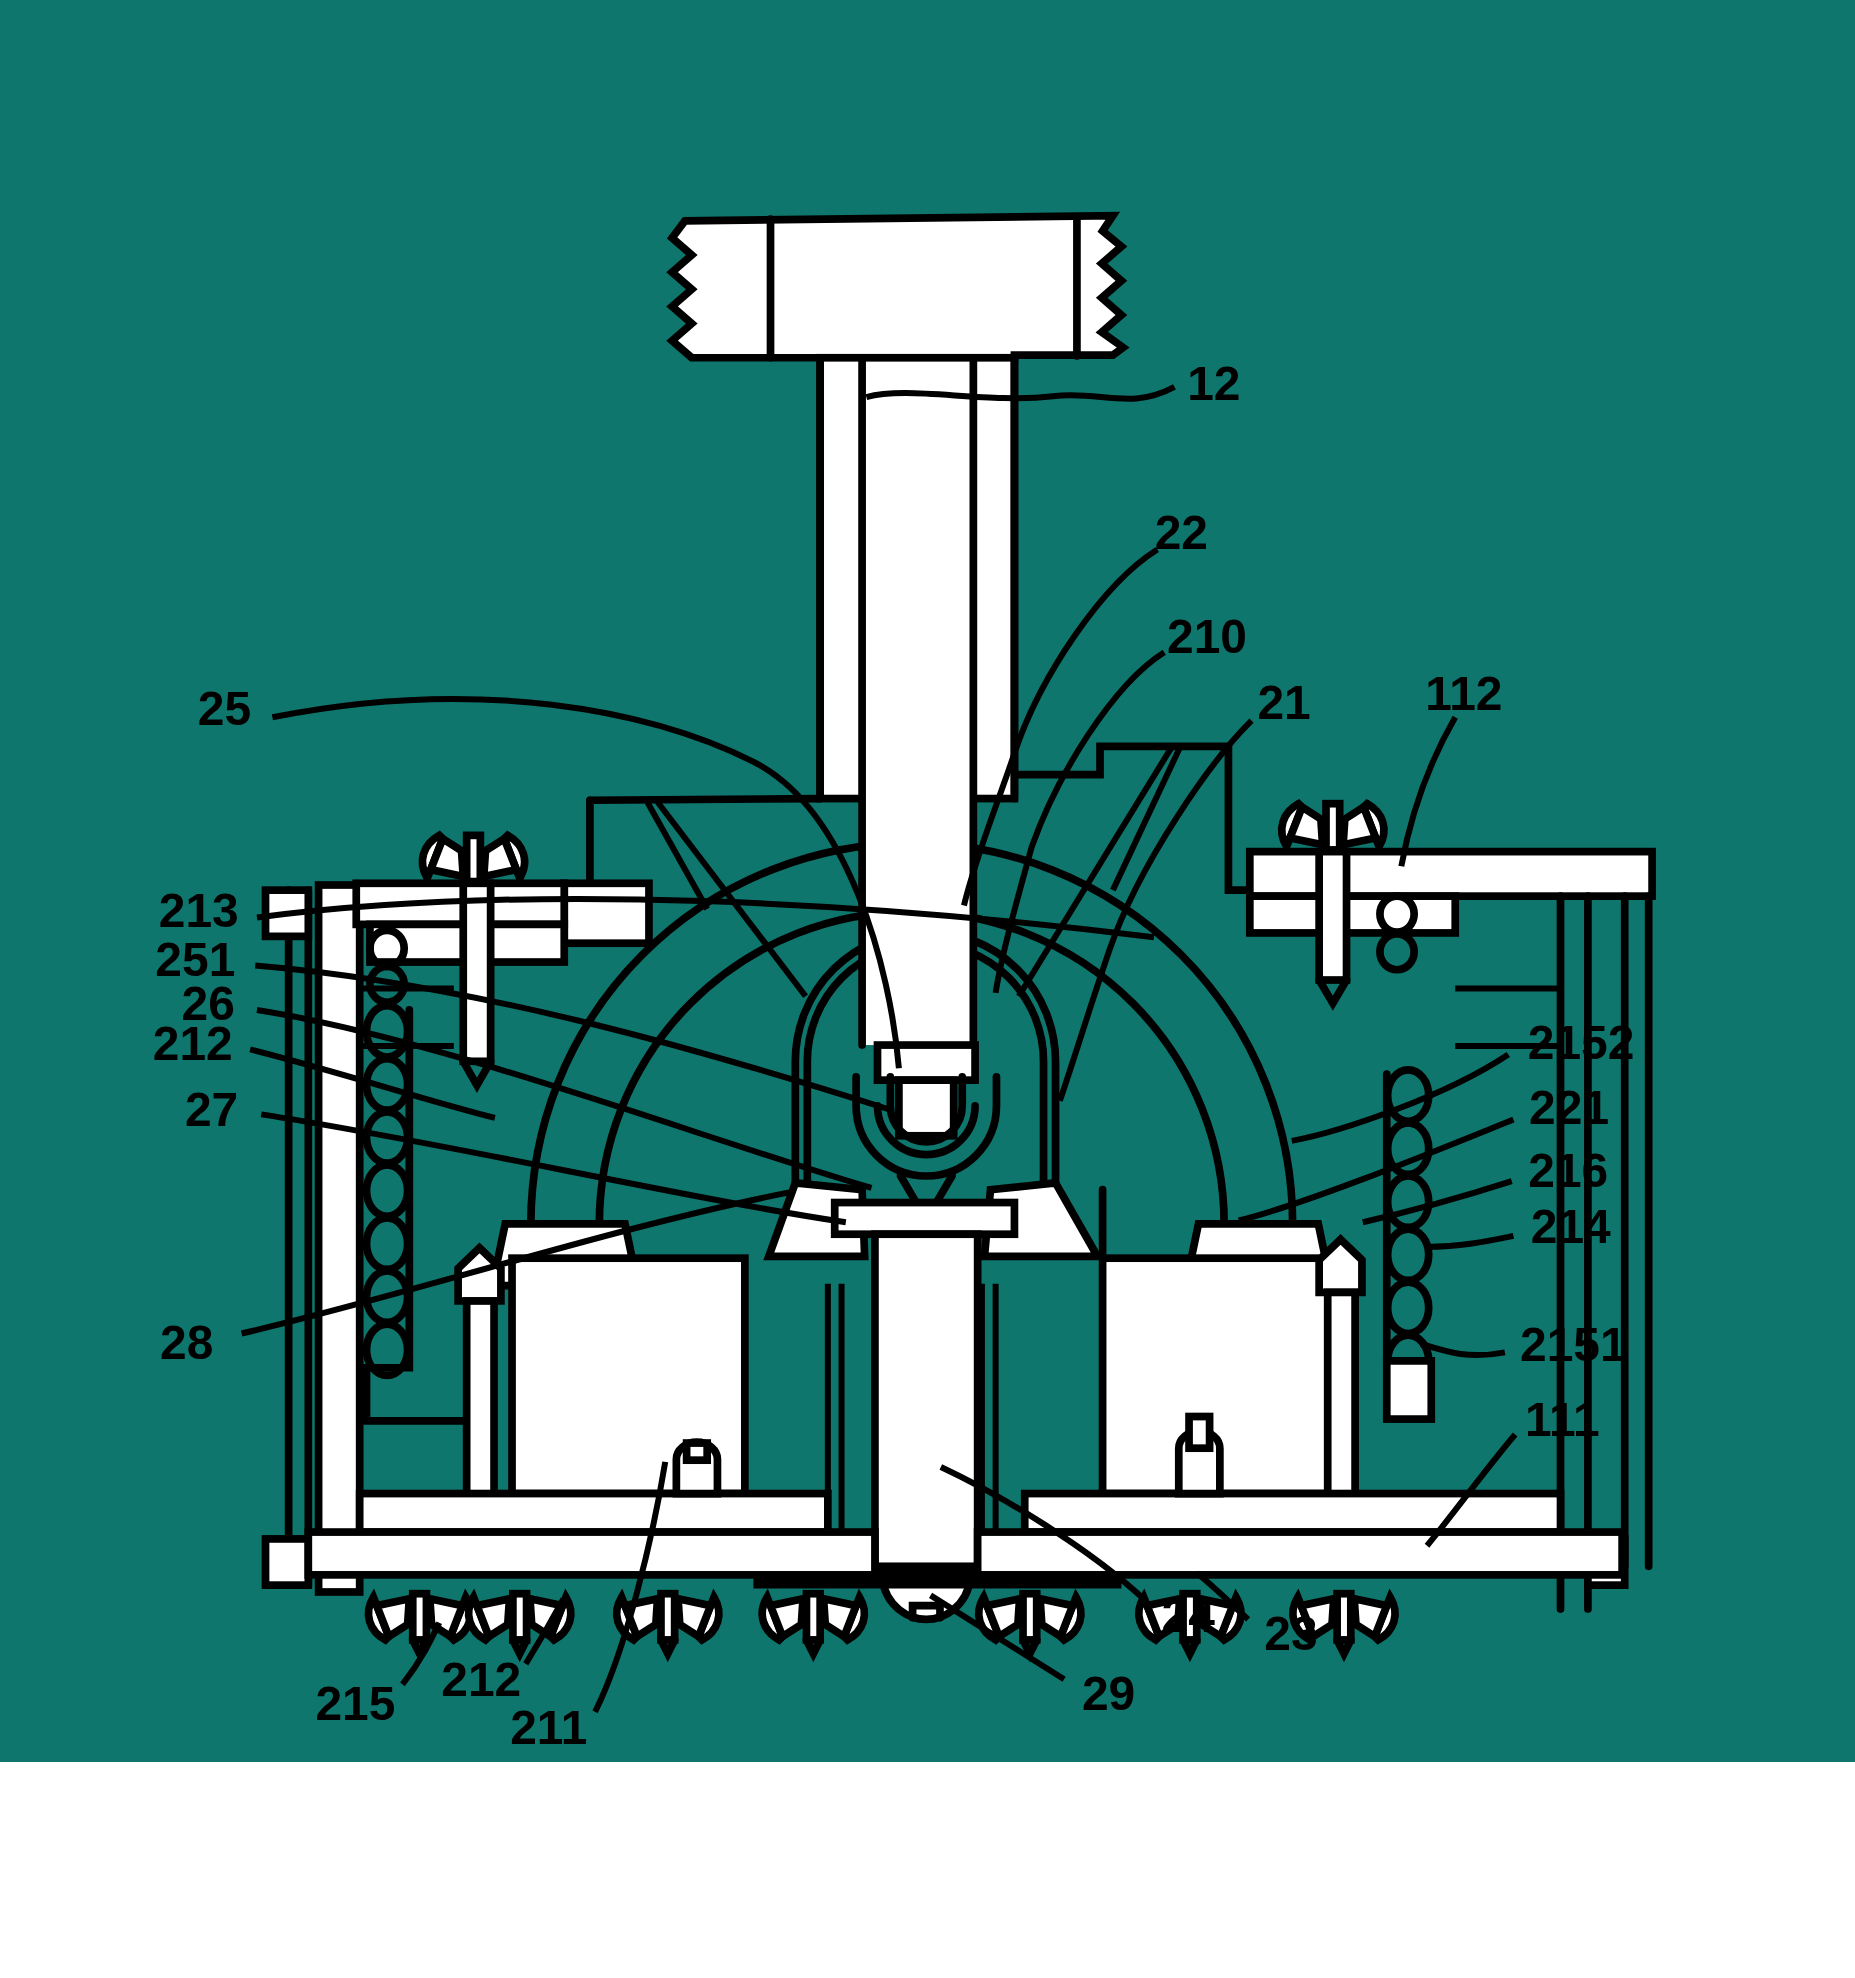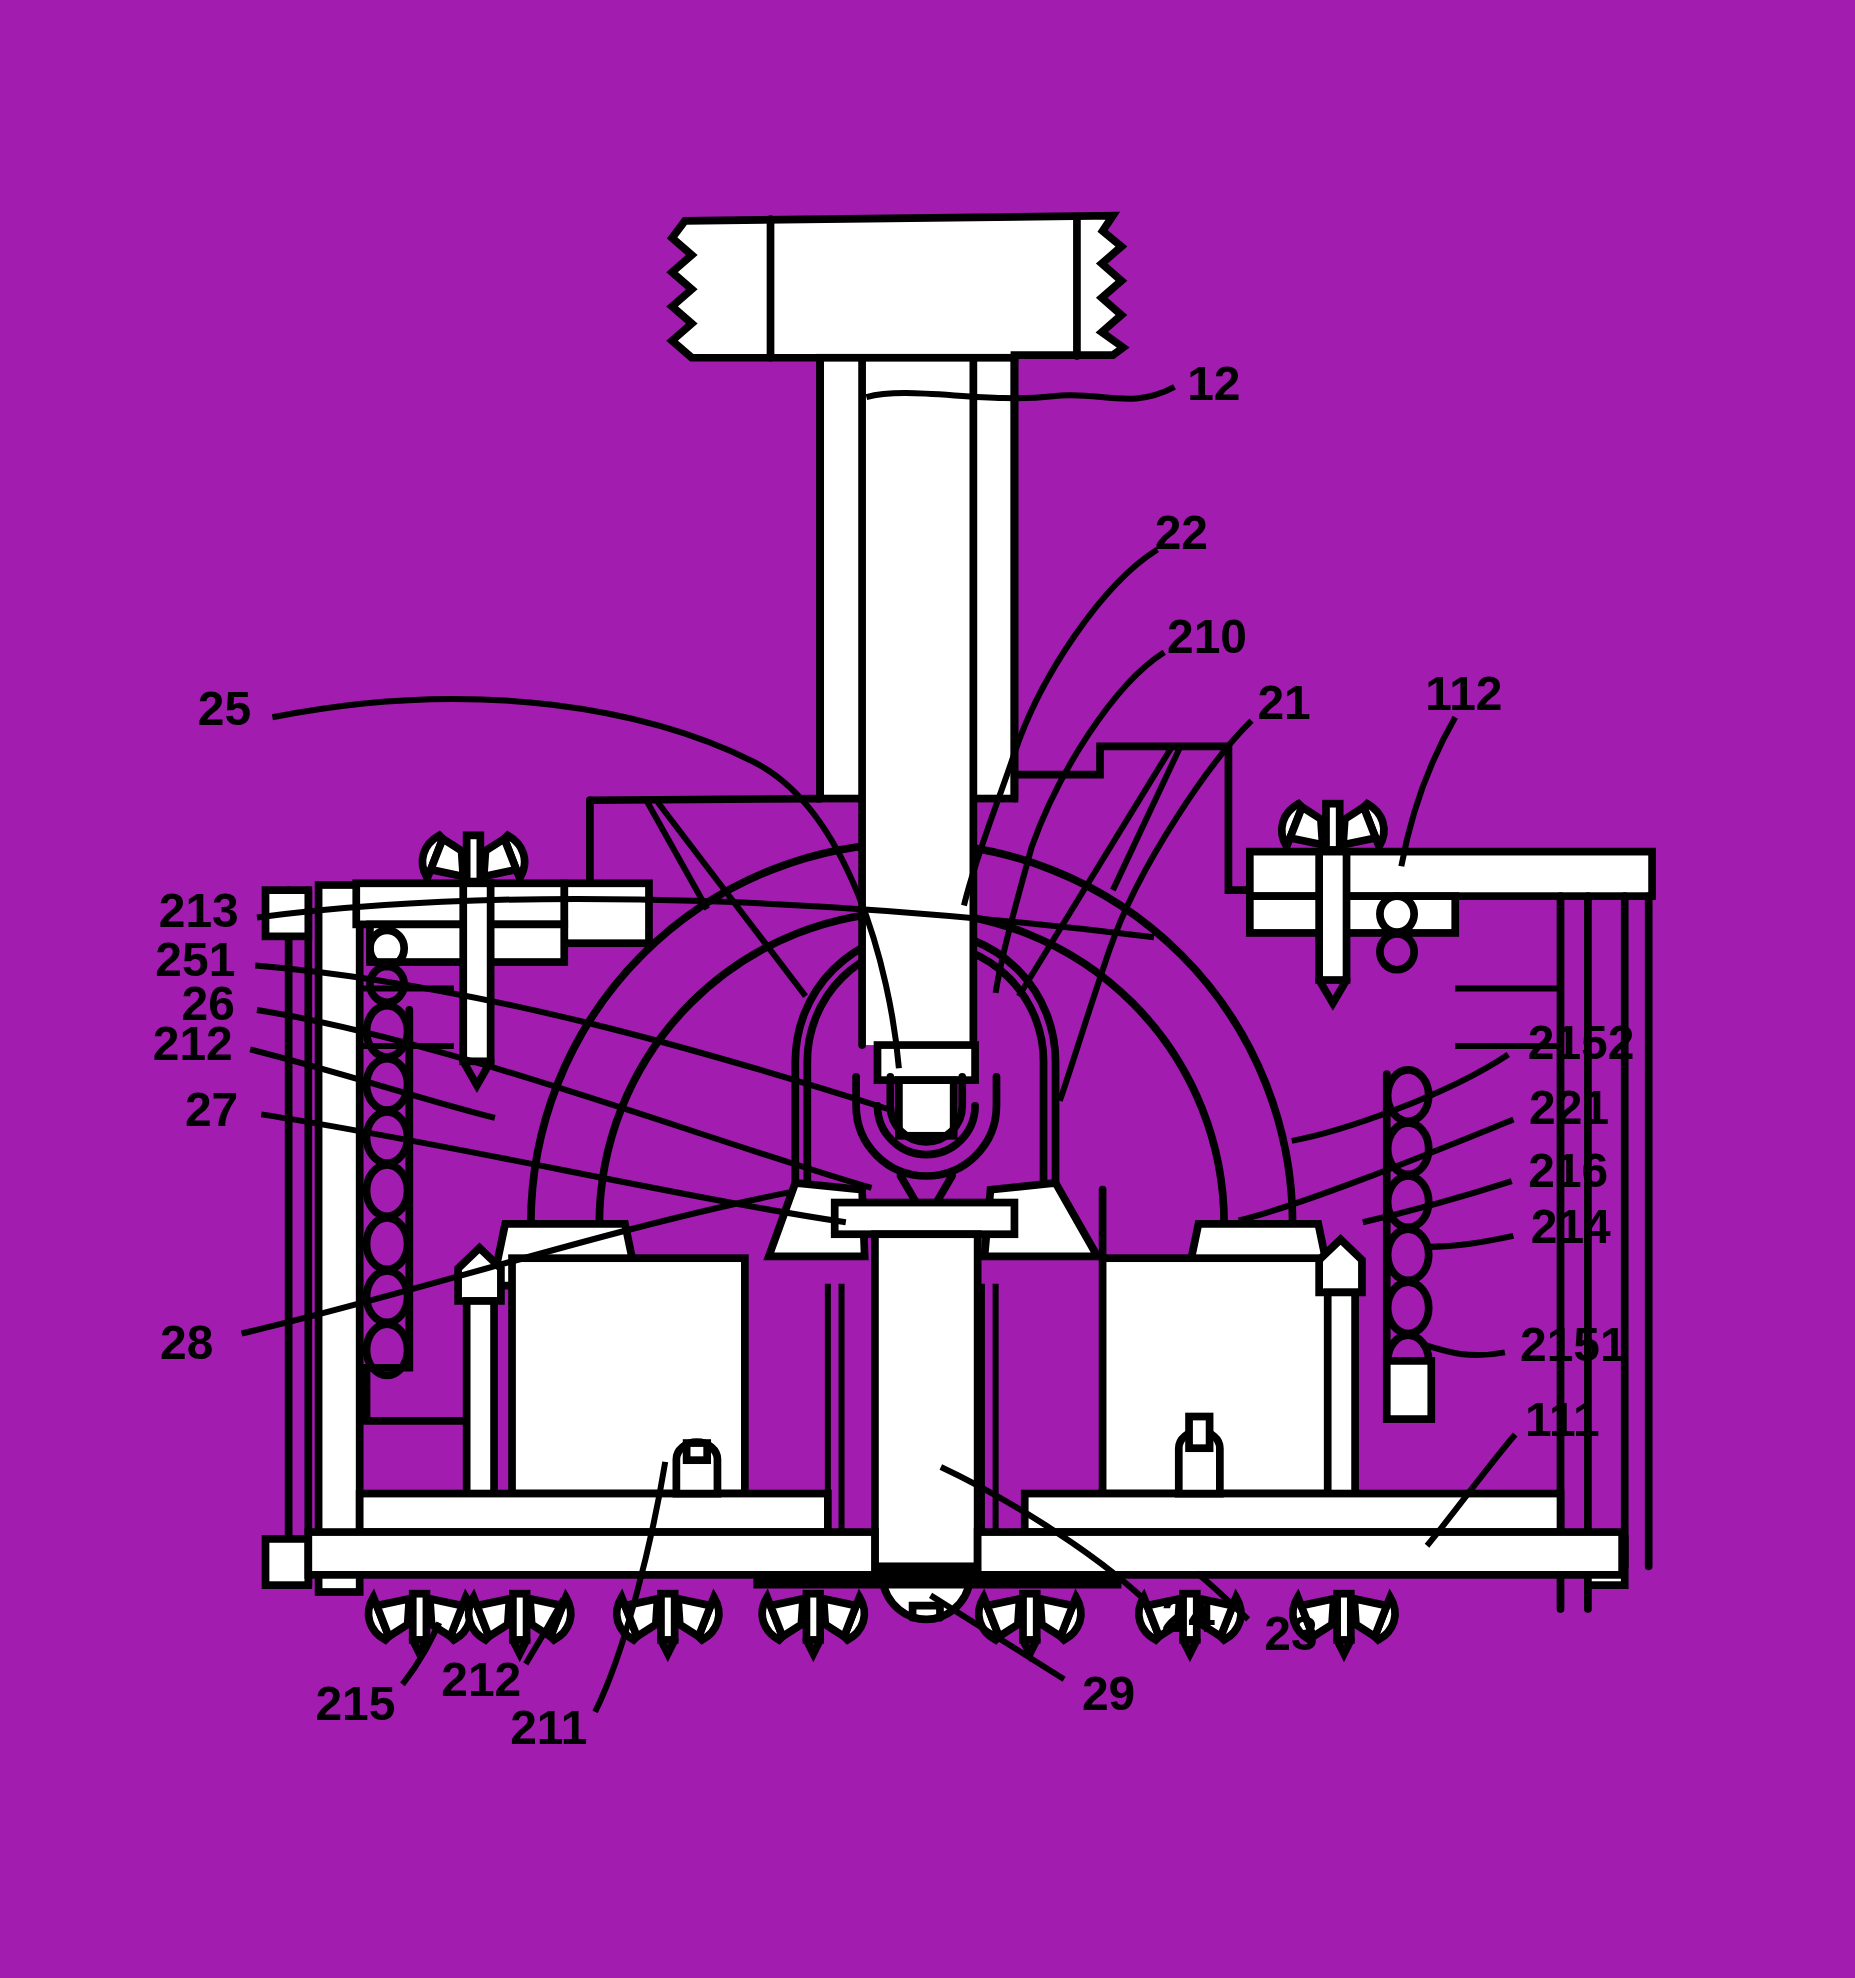--- a/index.html
+++ b/index.html
@@ -1,16 +1,16 @@
 <!DOCTYPE html>
 <html style="font-size:13.7px"><head>
 <meta charset="utf-8">
 <style>
   html,body{margin:0;padding:0;background:#ffffff;}
-  .page{width:1856px;height:1978px;background:#a21caf;position:relative;overflow:hidden;}
+  .page{width:1856px;height:1762px;background:#0f766e;position:relative;overflow:hidden;}
   svg{display:block;}
   .lbl{font-family:"Liberation Sans","DejaVu Sans",sans-serif;font-weight:bold;font-size:56px;fill:#000;}
   .ln{stroke:#000;fill:none;stroke-width:9;stroke-linecap:round;}
   .wh{stroke:#000;fill:#fff;stroke-width:9;stroke-linejoin:miter;}
   .thin{stroke:#000;fill:none;stroke-width:7;}
   .heavy{stroke:#000;fill:none;stroke-width:16;}
 </style>
 </head>
 <body>
 

